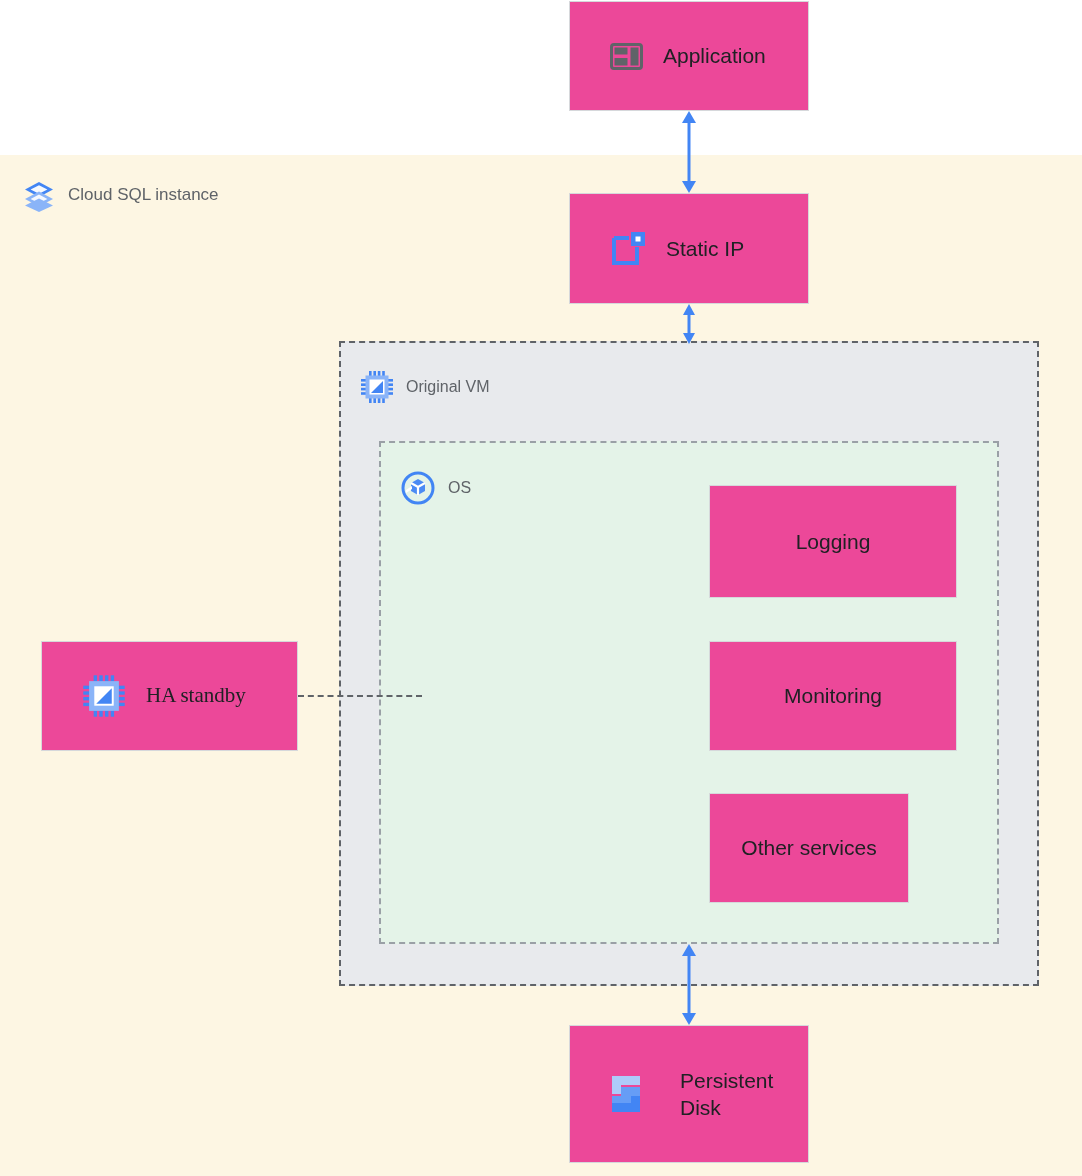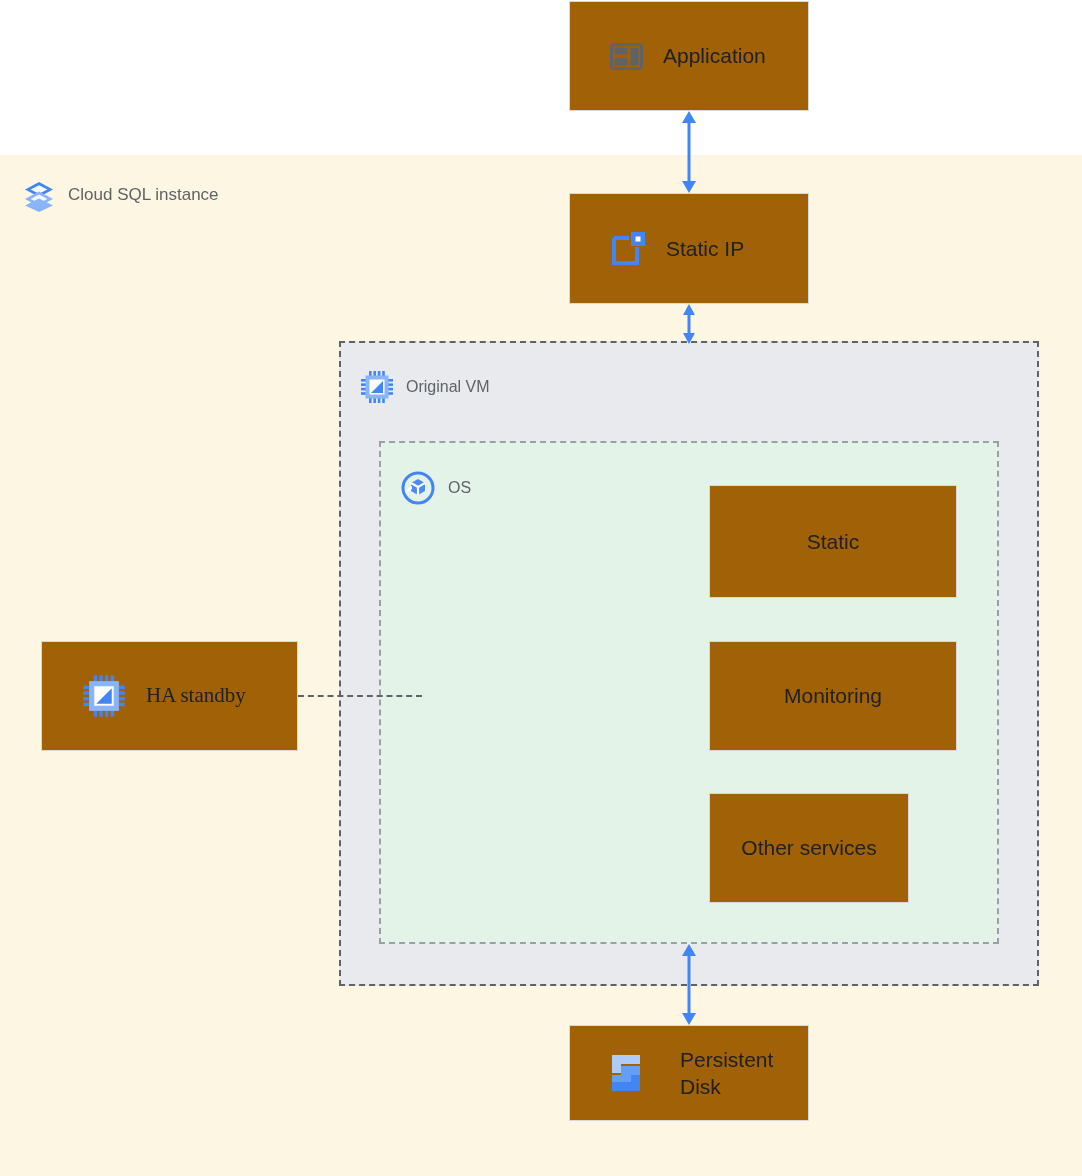--- a/index.html
+++ b/index.html
@@ -71,21 +71,21 @@
   }
   #os-label {
     left: 400px;
     top: 470px;
   }
   #os-label .label-text { font-size: 16px; }
 
   
   .card {
     position: absolute;
-    background: #a16207;
+    background: #ec4899;
     border: 1px solid #d6d8db;
     box-sizing: border-box;
     display: flex;
     align-items: center;
   }
   .card.with-icon {
     justify-content: flex-start;
     padding-left: 40px;
     gap: 20px;
   }
@@ -98,21 +98,21 @@
     line-height: 1.3;
   }
 
   #card-application { left: 569px; top: 1px;    width: 240px; height: 110px; }
   #card-static-ip   { left: 569px; top: 193px;  width: 240px; height: 111px; }
   #card-ha-standby  { left: 41px;  top: 641px;  width: 257px; height: 110px; font-family: Liberation Serif, serif; }
   #card-database    { left: 421px; top: 641px;  width: 247px; height: 110px; }
   #card-logging     { left: 709px; top: 485px;  width: 248px; height: 113px; }
   #card-monitoring  { left: 709px; top: 641px;  width: 248px; height: 110px; }
   #card-other       { left: 709px; top: 793px;  width: 200px; height: 110px; }
-  #card-persistent  { left: 569px; top: 1025px; width: 240px; height: 96px; gap: 32px; }
+  #card-persistent  { left: 569px; top: 1025px; width: 240px; height: 138px; gap: 32px; }
 
   #card-persistent .card-text { white-space: pre-line; }
 
   
   .icon {
     flex: 0 0 auto;
     display: block;
     line-height: 0;
   }
 
@@ -267,21 +267,21 @@
         <polygon points="11,23 23,23 23,11" fill="#4285f4"></polygon>
       </svg>
     </span>
     <span class="card-text">HA standby</span>
   </div>
 
   <div id="connector-ha"></div>
 
 
   <div class="card centered" id="card-logging">
-    <span class="card-text">Static</span>
+    <span class="card-text">Logging</span>
   </div>
 
   <div class="card centered" id="card-monitoring">
     <span class="card-text">Monitoring</span>
   </div>
 
   <div class="card centered" id="card-other">
     <span class="card-text">Other services</span>
   </div>
 

